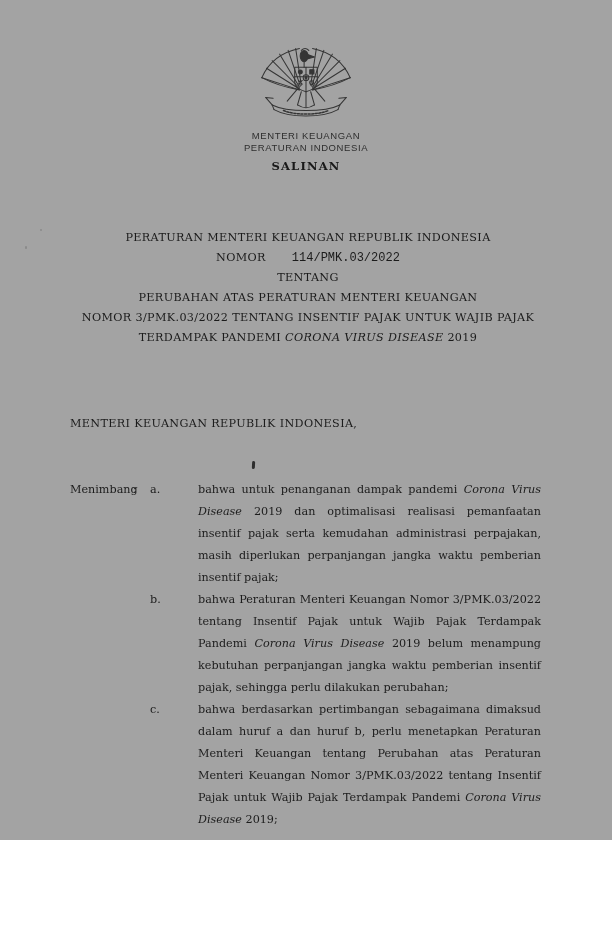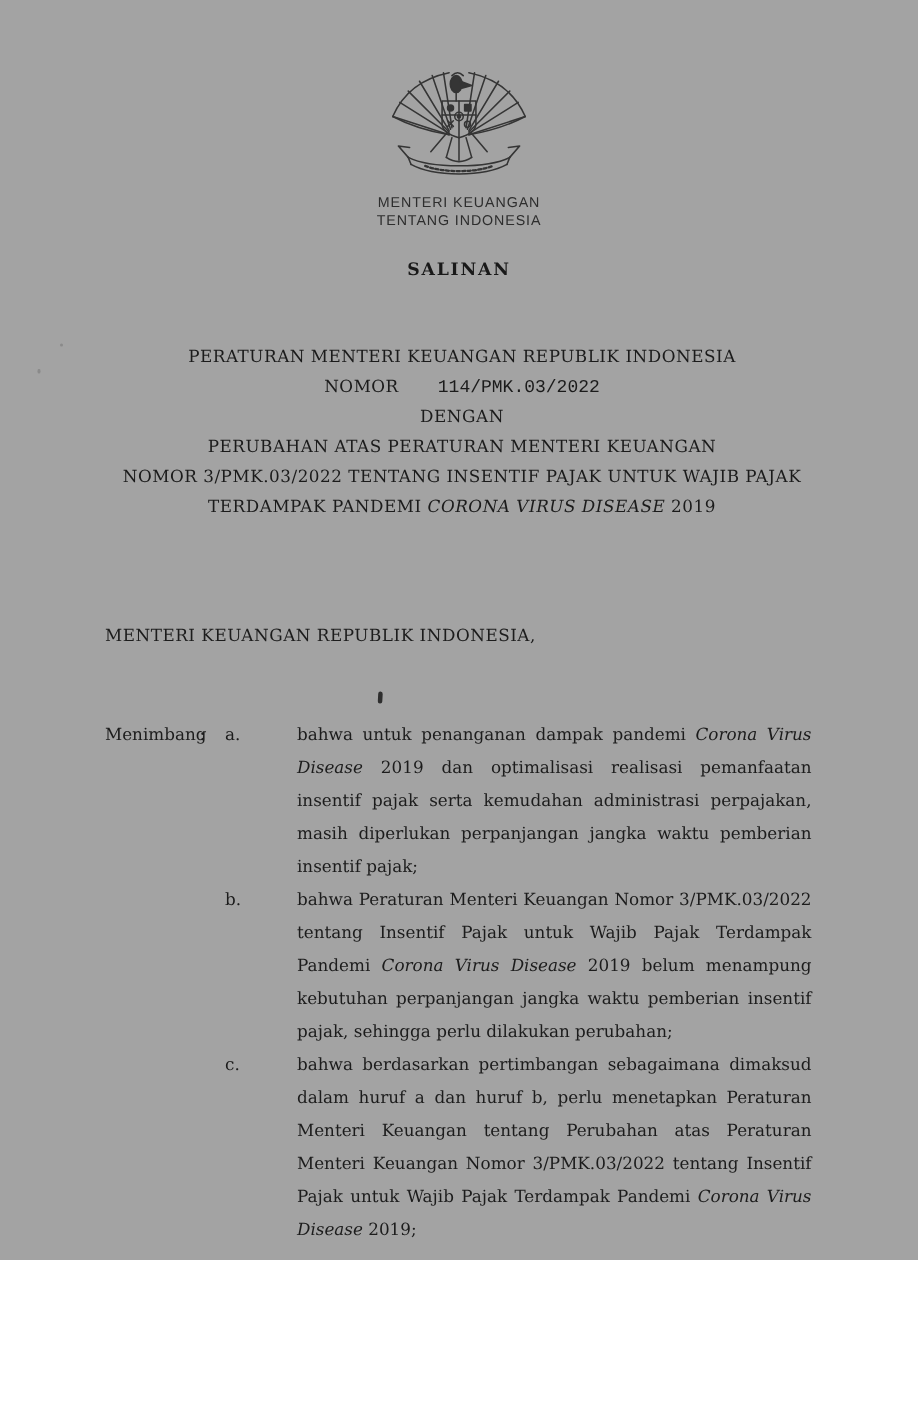--- a/index.html
+++ b/index.html
@@ -15,21 +15,21 @@
   .header{
     position:absolute;top:46px;left:0;width:100%;
     text-align:center;
   }
   .emblem{display:block;margin:0 auto;opacity:.88;}
   .ministry-line{
     font-family:"Liberation Sans","DejaVu Sans",sans-serif;
     font-size:9.5px;line-height:11.5px;letter-spacing:.6px;color:#2e2e2e;
   }
   .salinan{
-    margin-top:19px;
+    margin-top:6px;
     font-weight:bold;font-size:11.5px;letter-spacing:1.2px;color:#191919;
   }
   
   .title-block{
     position:absolute;top:228px;left:70px;right:66px;
     text-align:center;
     font-size:11.2px;line-height:20px;letter-spacing:.35px;color:#1b1b1b;
   }
   .mono{
     font-family:"Liberation Mono","DejaVu Sans Mono",monospace;
@@ -123,28 +123,28 @@
 
         <path d="M14,62 L7,54 L15,55"></path>
         <path d="M86,62 L93,54 L85,55"></path>
         <path d="M14,62 C30,70 70,70 86,62"></path>
         <path d="M16,67 C32,76 68,76 84,67"></path>
         <path d="M14,62 L16,67 M86,62 L84,67"></path>
         <path d="M26,68 C38,73 62,73 74,68" stroke-width="1.6" stroke-dasharray="2.2,1.6"></path>
       </g>
     </svg>
     <div class="ministry-line">MENTERI KEUANGAN</div>
-    <div class="ministry-line">TENTANG INDONESIA</div>
+    <div class="ministry-line">PERATURAN INDONESIA</div>
     <div class="salinan">SALINAN</div>
   </div>
 
   <div class="title-block">
     <div>PERATURAN MENTERI KEUANGAN REPUBLIK INDONESIA</div>
     <div><span>NOMOR</span><span class="nomor-gap"></span><span class="mono">114/PMK.03/2022</span></div>
-    <div>DENGAN</div>
+    <div>TENTANG</div>
     <div>PERUBAHAN ATAS PERATURAN MENTERI KEUANGAN</div>
     <div>NOMOR 3/PMK.03/2022 TENTANG INSENTIF PAJAK UNTUK WAJIB PAJAK</div>
     <div><span>TERDAMPAK PANDEMI </span><span class="it">CORONA VIRUS DISEASE</span><span> 2019</span></div>
   </div>
 
   <div class="authority">MENTERI KEUANGAN REPUBLIK INDONESIA,</div>
 
   <div class="considerations">
     <div class="c-row">
       <div>Menimbang</div>

